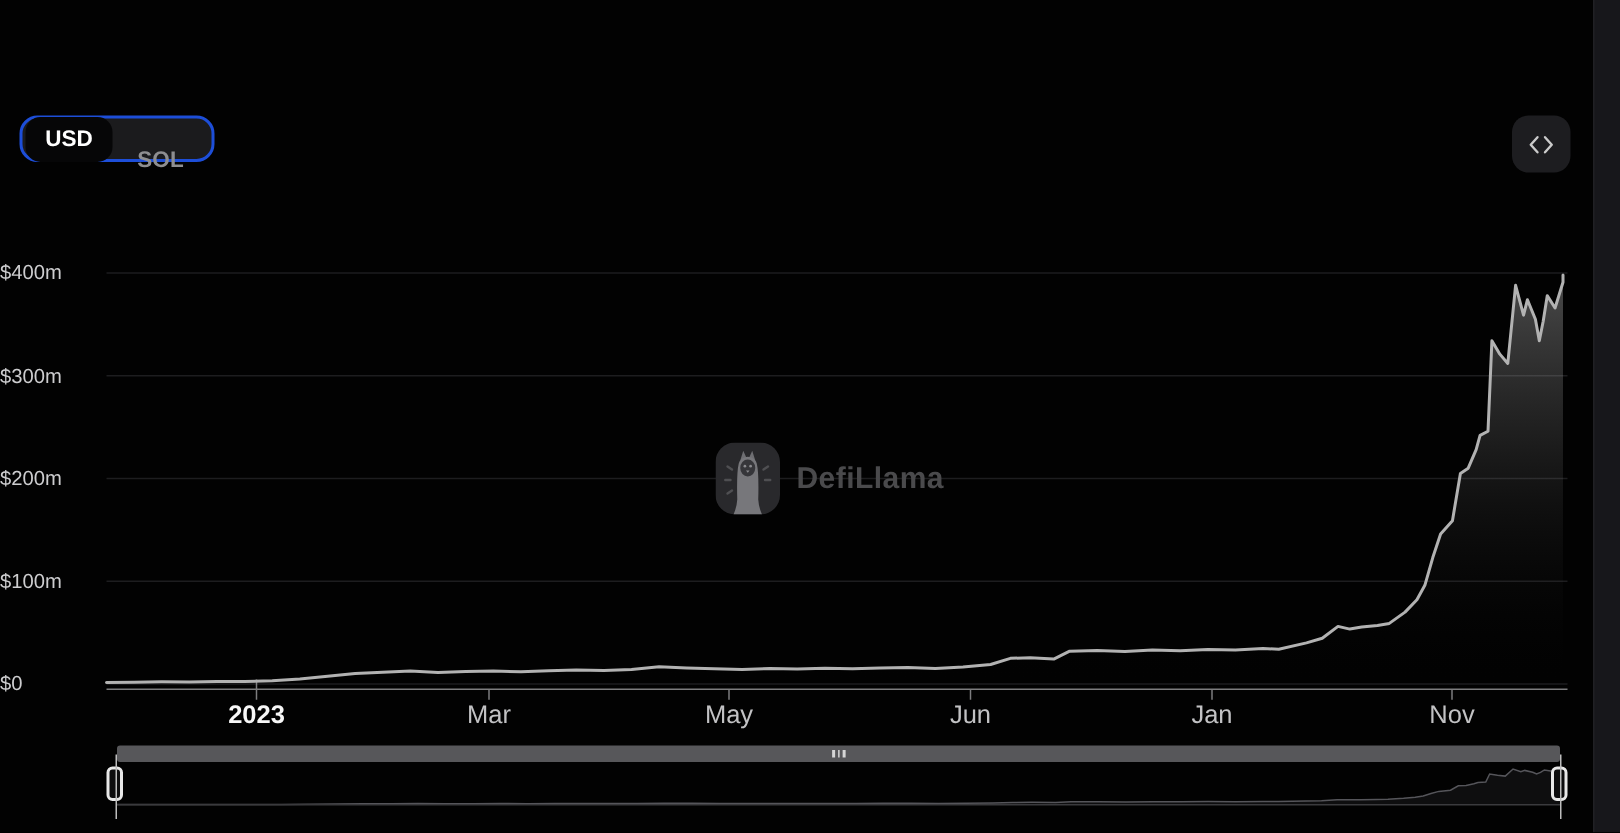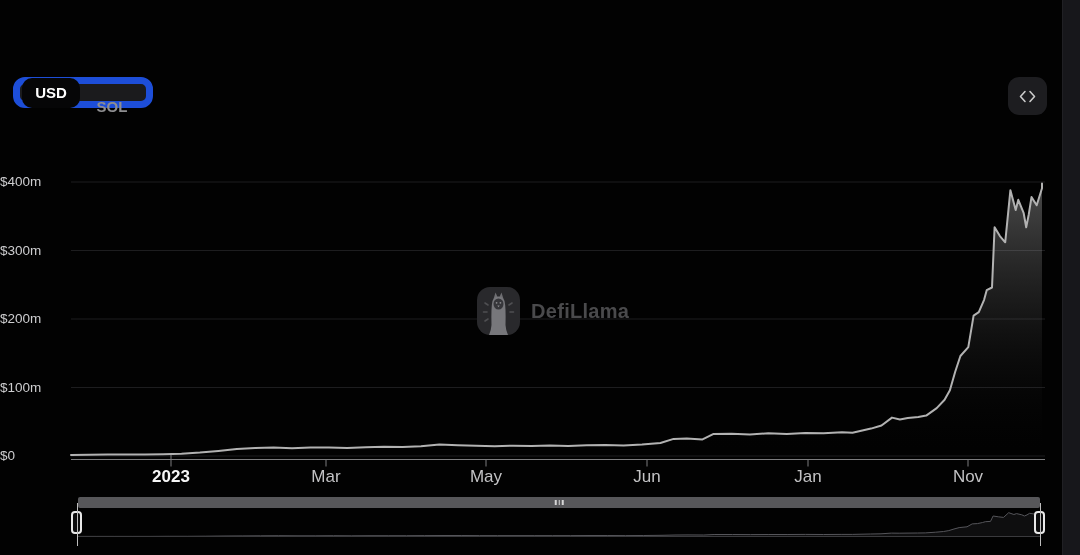--- a/index.html
+++ b/index.html
@@ -21,41 +21,41 @@
   .pill {
     height:38px; display:flex; align-items:center; padding:0 9px;
     background:#1b1b1d; border:1px solid #232326; border-radius:12px;
     color:#f2f2f2; font-size:15px; font-weight:600; letter-spacing:.1px;
     cursor:pointer; white-space:nowrap;
   }
   .pill.active { background:#5e5e5e; border-color:#5e5e5e; color:#fff; }
 
   
   .toggle { position:absolute; top:77px; left:13px; height:31px; display:flex; align-items:center;
-    background:#1b1b1d; border:7px solid #1d4ed8; border-radius:12px; padding:2px; }
+    background:#1b1b1d; border:2px solid #1d4ed8; border-radius:12px; padding:2px; }
   .toggle-opt { height:30px; display:flex; align-items:center; justify-content:center;
     border-radius:10px; font-size:15px; cursor:pointer; }
   .toggle-opt.selected { background:#060607; color:#fff; font-weight:700; width:58px; }
   .toggle-opt.unselected { color:#8e8e90; font-weight:600; width:64px;margin-top:28px; }
 
   
   .embed-btn { position:absolute; top:77px; left:1008px; width:39px; height:38px;
     background:#1d1d20; border-radius:11px; display:flex; align-items:center; justify-content:center;
     cursor:pointer; }
 
   
   .chart-svg { position:absolute; top:0; left:0; width:1080px; height:555px; }
   .ylabel { position:absolute; left:0; width:62px; text-align:left;
     color:#cdcdcf; font-size:13.5px; }
   .xlabel { position:absolute; top:467px; transform:translateX(-50%);
     color:#c2c2c4; font-size:17px; }
   .xlabel.year { color:#f7f7f7; font-weight:700; }
 
   
-  .watermark { position:absolute; top:287px; left:477px; display:flex; align-items:center; gap:11px; }
+  .watermark { position:absolute; top:295px; left:477px; display:flex; align-items:center; gap:11px; }
   .wm-text { color:#4a4a4c; font-size:20px; font-weight:700; letter-spacing:.3px; }
 
   
   .brush { position:absolute; top:494px; left:0; width:1080px; height:52px; }
   .brush-track { position:absolute; top:3px; left:78px; width:962px; height:11px;
     background:#57575a; border-radius:2px; cursor:grab; }
   .grip { position:absolute; top:3px; left:50%; transform:translateX(-50%);
     display:flex; gap:2px; }
   .grip i { display:block; width:1.5px; height:5px; background:#d6d6d6; }
   .mini-frame { position:absolute; top:14px; left:78px; width:962px; height:29px;

